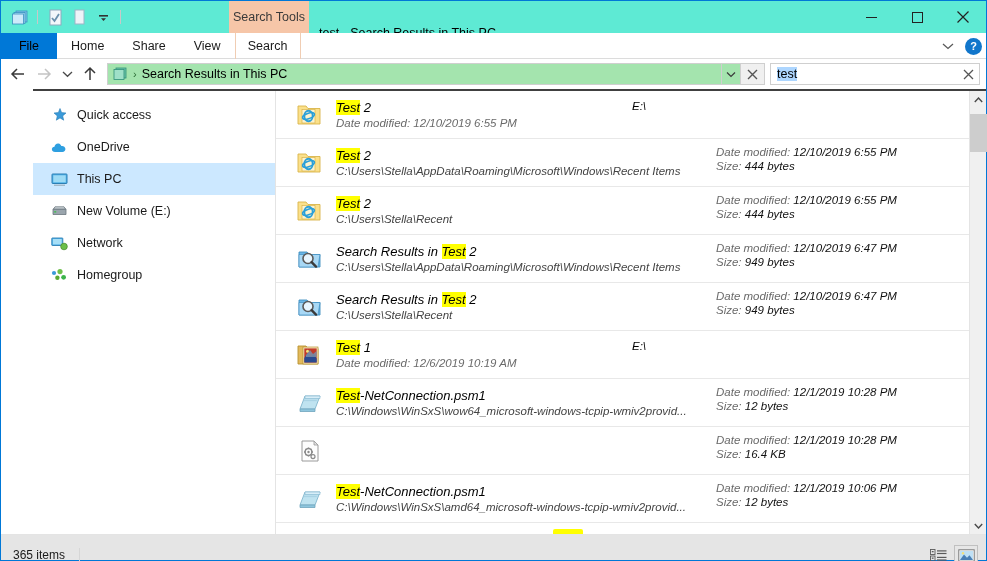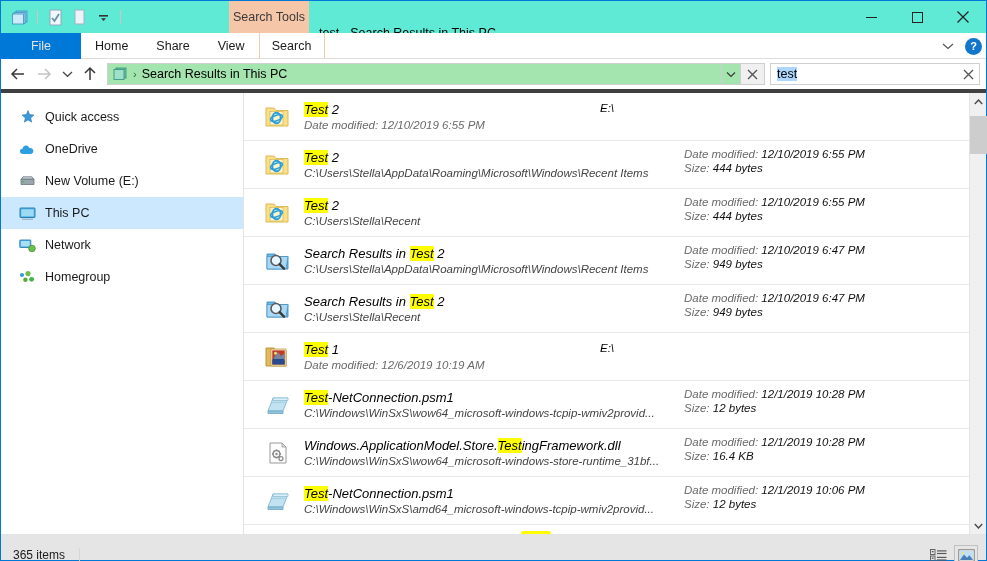--- a/index.html
+++ b/index.html
@@ -60,21 +60,21 @@
     border-bottom: 1px solid #dcdcdc;
     background: #fff;
     position: relative;
   }
   .tab {
     display: flex; align-items: center; justify-content: center;
     font-size: 12.5px; color: #1a1a1a;
     padding: 0 14px;
     height: 26px;
   }
-  .tab.file { background: #0078d7; color: #e5e5e5; width: 80px; padding: 0; }
+  .tab.file { background: #0078d7; color: #000000; width: 56px; padding: 0; }
   .tab.search-ctx {
     width: 66px; padding: 0;
     border-left: 1px solid #f0cdb3;
     border-right: 1px solid #f0cdb3;
   }
   .ribbon-right {
     position: absolute; right: 4px; top: 0; height: 26px;
     display: flex; align-items: center; gap: 8px;
   }
   .chev-collapse { width: 18px; height: 18px; display: flex; align-items: center; justify-content: center; }
@@ -141,21 +141,22 @@
     width: 22px; height: 20px;
     display: flex; align-items: center; justify-content: center;
     color: #555;
   }
 
   
   .body {
     flex: 1 1 auto;
     display: flex;
     min-height: 0;
-    border-top: 4px solid #404040;
+    border-top: 2px solid #404040;
+    margin-left: 32px;
   }
 
   
   .sidebar {
     width: 243px; flex: 0 0 243px;
     background: #fff;
     border-right: 1px solid #e4e4e4;
     padding-top: 8px;
     overflow: hidden;
   }
@@ -393,40 +394,40 @@
 
       <div class="nav-item">
         <span class="nav-ico">
           <svg width="17" height="13" viewBox="0 0 17 13">
             <path d="M4.2 11 C1.8 11 0.6 9.4 0.9 7.8 C1.2 6.4 2.5 5.7 3.5 5.8 C3.7 3.7 5.5 2.3 7.5 2.6 C9 2.8 10 3.9 10.3 5.1 C12.2 4.6 14.2 5.8 14.4 7.8 C14.6 9.8 13.2 11 11.4 11 Z" fill="#2e9fe0"></path>
           </svg>
         </span>
         <span>OneDrive</span>
       </div>
 
+      <div class="nav-item selected">
+        <span class="nav-ico">
+          <svg width="17" height="15" viewBox="0 0 17 15">
+            <rect x="1" y="2" width="15" height="9.5" rx="0.6" fill="#4db0e8" stroke="#2c7fb3" stroke-width="1"></rect>
+            <rect x="2.3" y="3.3" width="12.4" height="7" fill="#9ddbf5"></rect>
+            <rect x="3" y="12.6" width="11" height="1.3" fill="#9fb4c2"></rect>
+          </svg>
+        </span>
+        <span>This PC</span>
+      </div>
+
       <div class="nav-item">
         <span class="nav-ico">
           <svg width="17" height="12" viewBox="0 0 17 12">
             <path d="M2 4 L15 4 L15 9.5 L2 9.5 Z" fill="#9aa5ad" stroke="#6b767d" stroke-width="0.8"></path>
             <path d="M2.5 4 L4 1.8 L13 1.8 L14.5 4 Z" fill="#cfd6db" stroke="#6b767d" stroke-width="0.8"></path>
             <rect x="3.2" y="6.2" width="2" height="1.3" fill="#3bc24a"></rect>
           </svg>
         </span>
         <span>New Volume (E:)</span>
-      </div>
-
-      <div class="nav-item selected">
-        <span class="nav-ico">
-          <svg width="17" height="15" viewBox="0 0 17 15">
-            <rect x="1" y="2" width="15" height="9.5" rx="0.6" fill="#4db0e8" stroke="#2c7fb3" stroke-width="1"></rect>
-            <rect x="2.3" y="3.3" width="12.4" height="7" fill="#9ddbf5"></rect>
-            <rect x="3" y="12.6" width="11" height="1.3" fill="#9fb4c2"></rect>
-          </svg>
-        </span>
-        <span>This PC</span>
       </div>
 
       <div class="nav-item">
         <span class="nav-ico">
           <svg width="17" height="15" viewBox="0 0 17 15">
             <rect x="0.8" y="2" width="11" height="7.5" rx="0.5" fill="#4db0e8" stroke="#2c7fb3" stroke-width="0.9"></rect>
             <rect x="1.9" y="3" width="8.8" height="5.4" fill="#a7dff7"></rect>
             <circle cx="13" cy="10.5" r="3.3" fill="#6bbf4a" stroke="#4b8f33" stroke-width="0.8"></circle>
           </svg>
         </span>
@@ -582,24 +583,20 @@
         <div class="row">
           <div class="row-ico">
             <svg width="28" height="26" viewBox="0 0 28 26">
               <path d="M6 3 L18 3 L22 7 L22 23 L6 23 Z" fill="#fdfdfd" stroke="#9a9a9a" stroke-width="1"></path>
               <path d="M18 3 L18 7 L22 7 Z" fill="#e2e2e2" stroke="#9a9a9a" stroke-width="0.8"></path>
               <circle cx="12.5" cy="14" r="3.4" fill="none" stroke="#8a8a8a" stroke-width="1.5"></circle>
               <circle cx="12.5" cy="14" r="1.2" fill="#8a8a8a"></circle>
               <path d="M12.5 9.5 L12.5 11 M12.5 17 L12.5 18.5 M8 14 L9.5 14 M15.5 14 L17 14 M9.4 10.9 L10.4 11.9 M14.6 16.1 L15.6 17.1 M15.6 10.9 L14.6 11.9 M10.4 16.1 L9.4 17.1" stroke="#8a8a8a" stroke-width="1.3"></path>
               <circle cx="17" cy="18.6" r="2" fill="none" stroke="#8a8a8a" stroke-width="1.2"></circle>
             </svg>
-          </div>
-          <div class="row-main">
-            <div class="row-name"><span>Windows.ApplicationModel.Store.</span><mark>Test</mark><span>ingFramework.dll</span></div>
-            <div class="row-sub">C:\Windows\WinSxS\wow64_microsoft-windows-store-runtime_31bf...</div>
           </div>
           <div class="row-meta">
             <div class="meta-line"><span>Date modified: </span><b>12/1/2019 10:28 PM</b></div>
             <div class="meta-line"><span>Size: </span><b>16.4 KB</b></div>
           </div>
         </div>
 
         <div class="row">
           <div class="row-ico">
             <svg width="28" height="26" viewBox="0 0 28 26">

